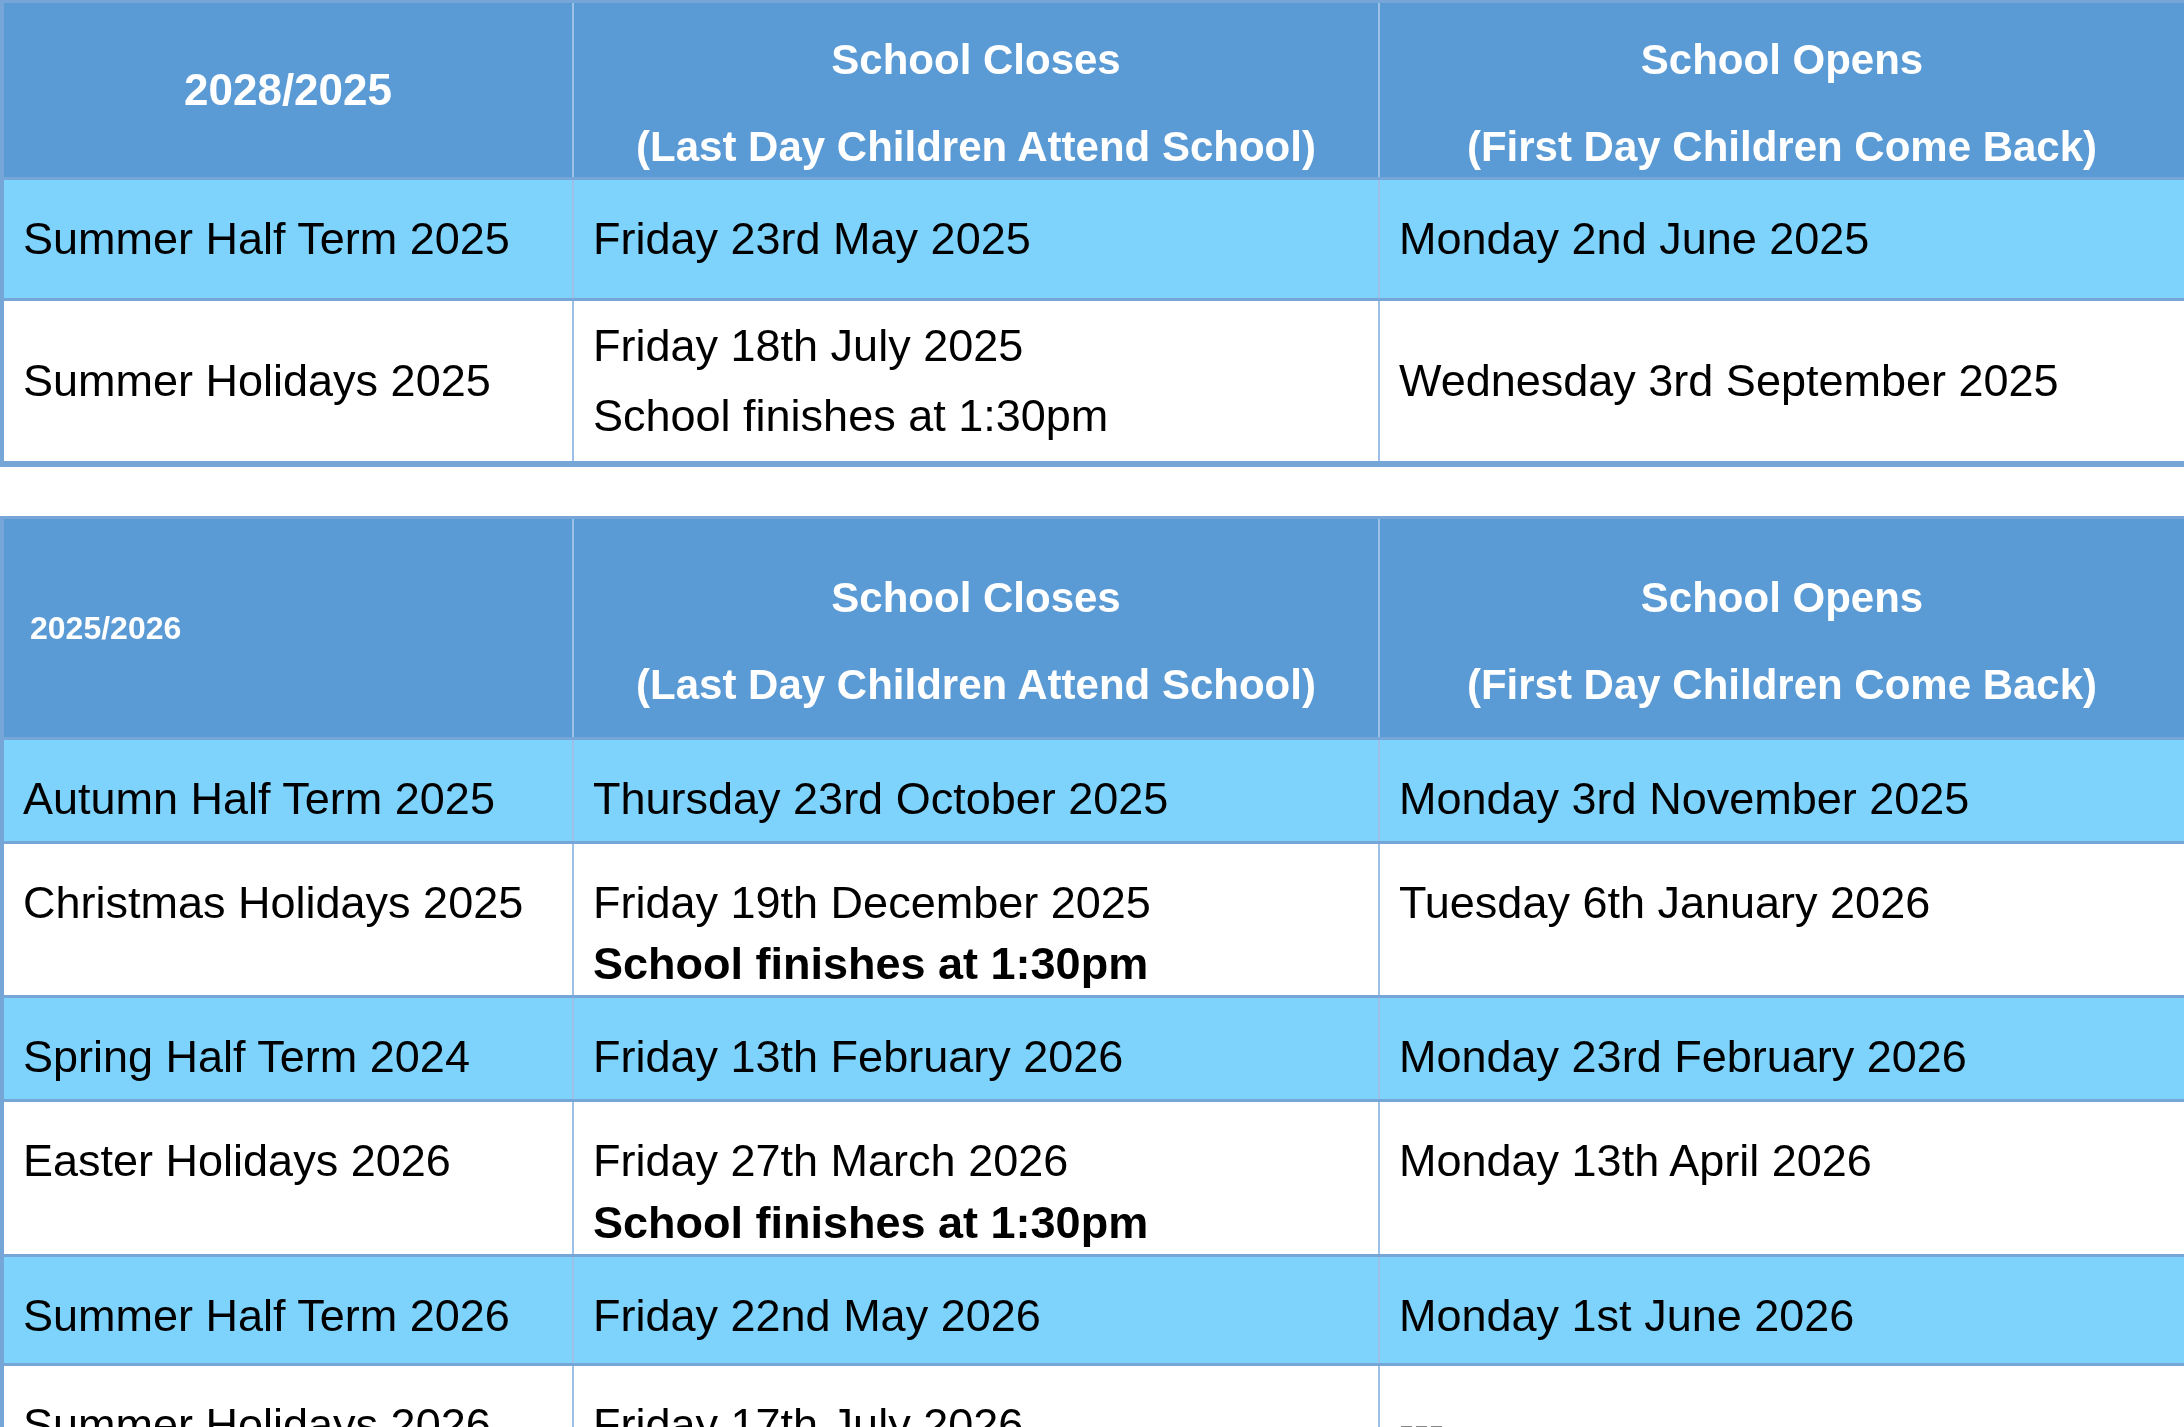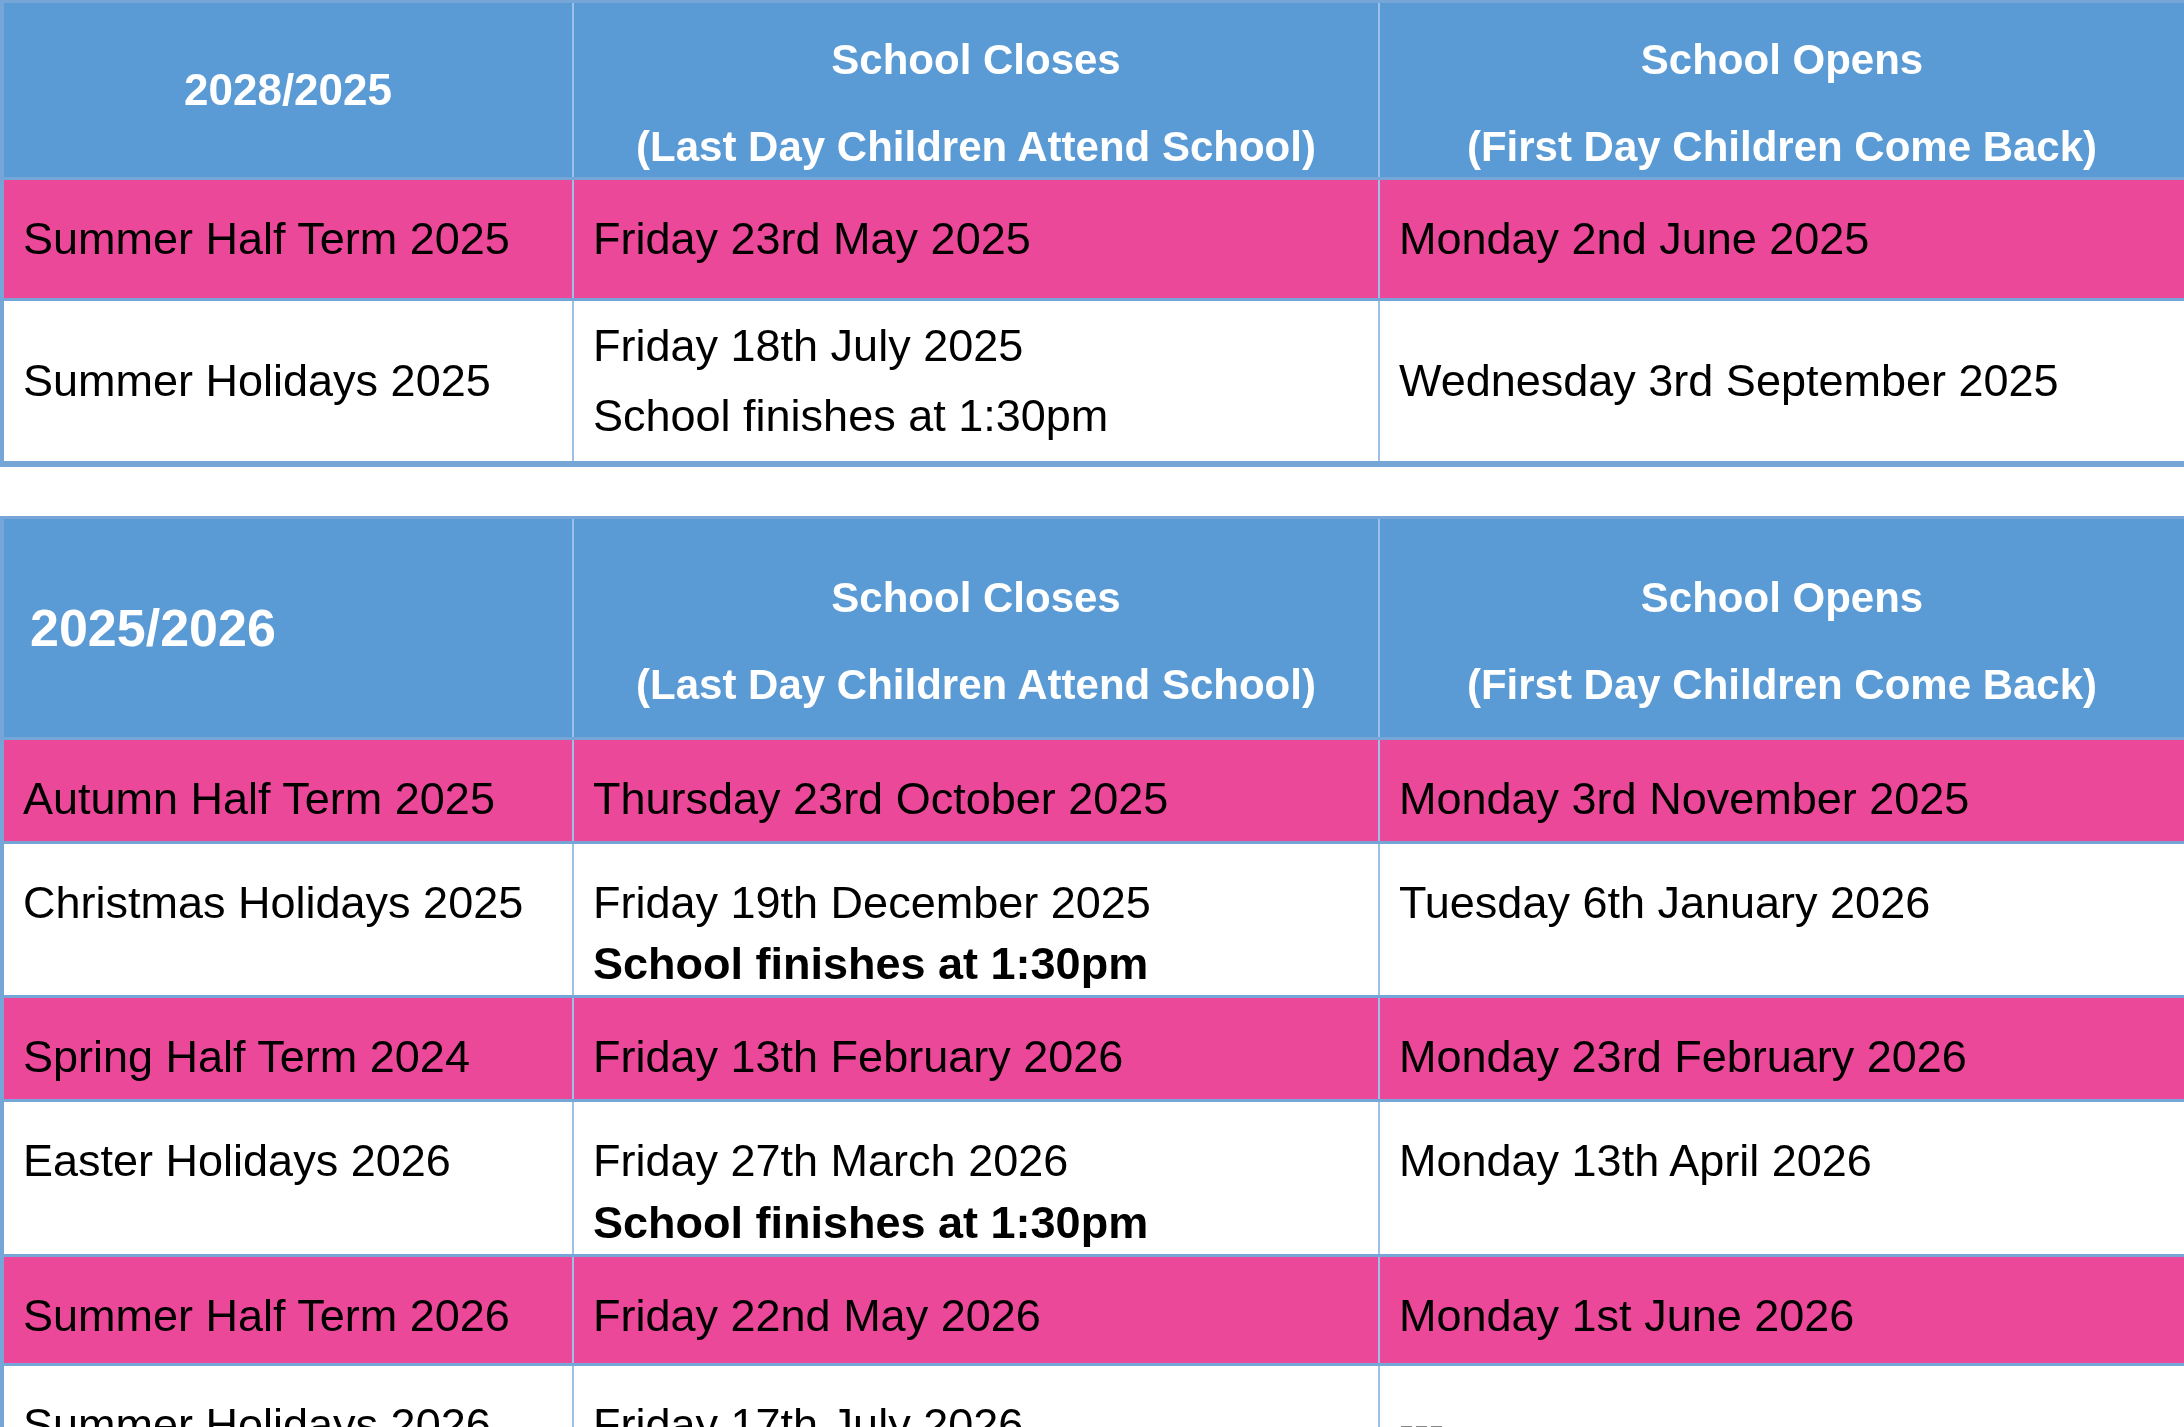--- a/index.html
+++ b/index.html
@@ -38,31 +38,31 @@
     font-weight: bold;
     font-size: 42px;
     text-align: center;
     vertical-align: middle;
     line-height: 1.4;
     padding: 0;
   }
   .t1 thead th { height: 151px; }
   .t2 thead th { height: 218px; }
   .t1 th.year-cell { text-align: center; font-size: 44px; }
-  .t2 th.year-cell { text-align: left; padding-left: 26px; font-size: 52px; }
+  .t2 th.year-cell { text-align: left; padding-left: 26px; font-size: 32px; }
   tbody td {
     background: #ffffff;
     padding-left: 19px;
     padding-right: 6px;
     line-height: 1.36;
   }
   .t1 tbody td { vertical-align: middle; }
   .t1 tbody .line + .line { margin-top: 9px; }
   .t2 tbody td { vertical-align: top; padding-top: 28px; }
-  tr.shaded td { background: #ec4899; }
+  tr.shaded td { background: #7dd3fc; }
   .bold { font-weight: bold; }
   .hline { display: block; margin-top: 28px; }
 </style>
 </head>
 <body>
 
 <table class="term-table t1">
   <colgroup>
       <col class="c1">
       <col class="c2">

